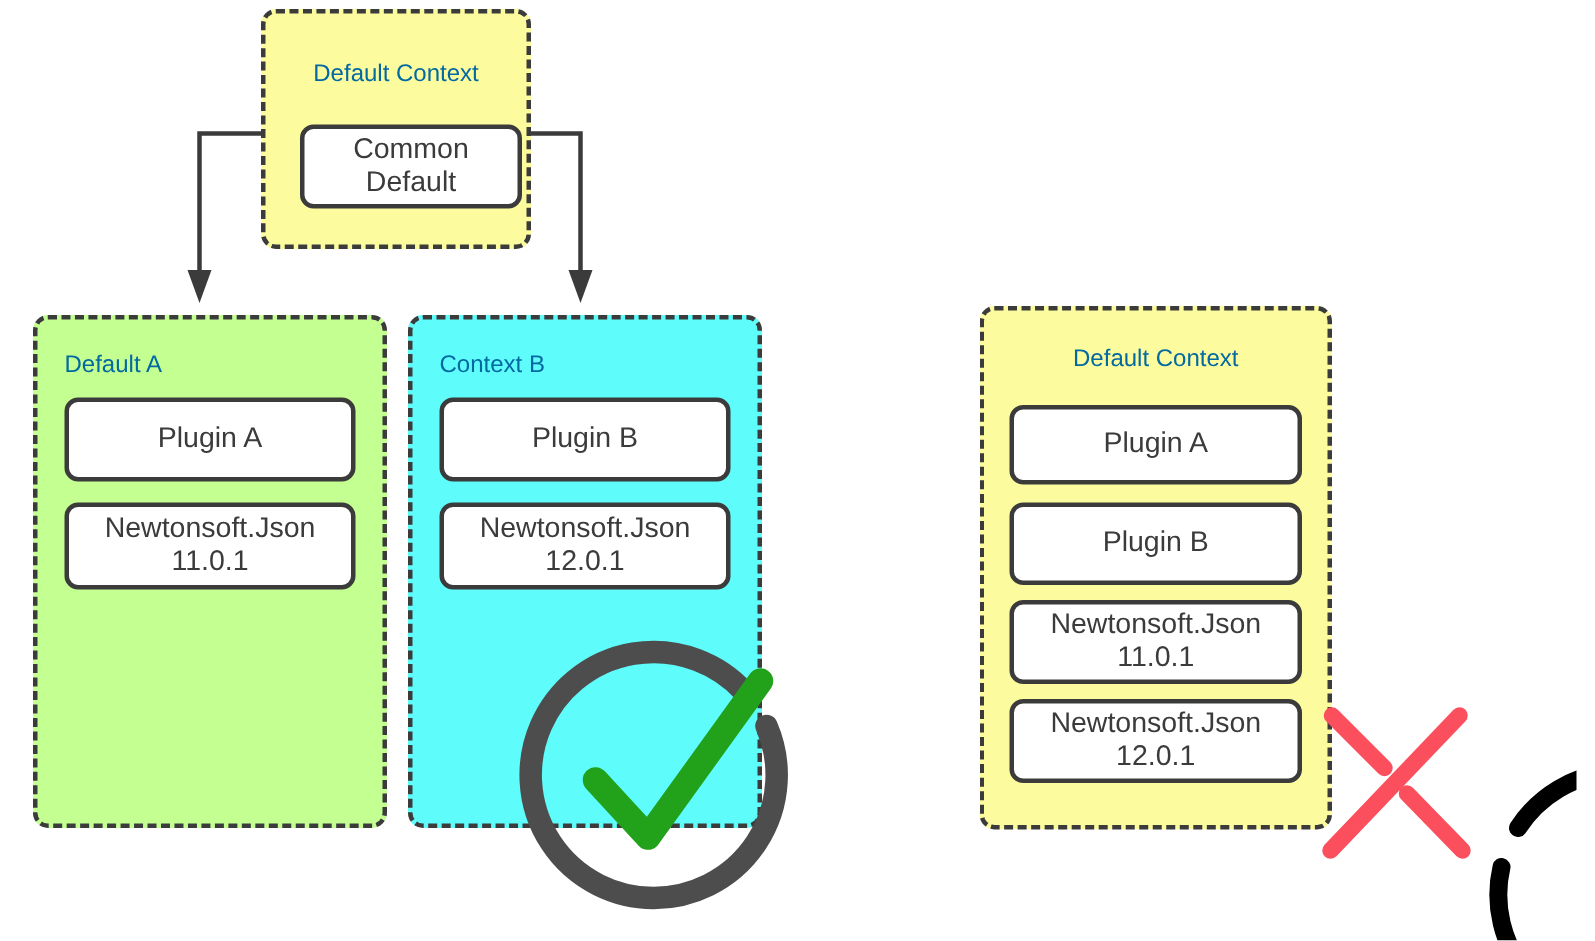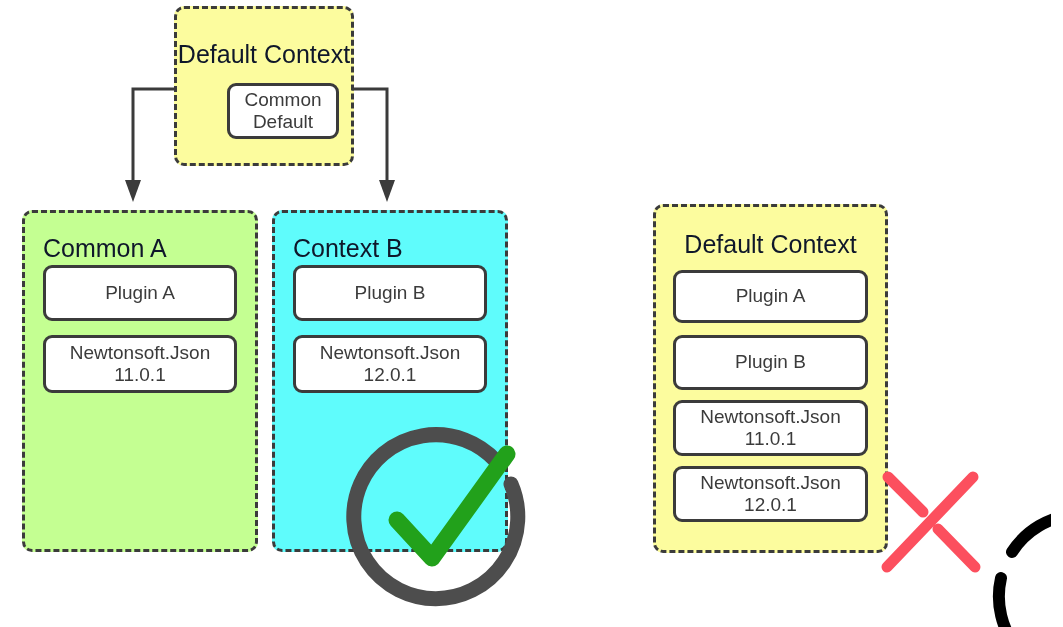--- a/index.html
+++ b/index.html
@@ -24,22 +24,22 @@
   .context {
     position: absolute;
     box-sizing: border-box;
     border: 3px dashed #3b3b3b;
     border-radius: 10px;
   }
   .context .ctx-title {
     position: absolute;
     left: 0;
     right: 0;
-    font-size: 25px;
-    color: #0f172a;
+    font-size: 16px;
+    color: #0369a1;
     line-height: 1.1;
     white-space: nowrap;
   }
   .ctx-title.left-aligned { text-align: left; padding-left: 18px; }
   .ctx-title.centered { text-align: center; }
 
   
   .abox {
     position: absolute;
     box-sizing: border-box;
@@ -64,42 +64,42 @@
   .badge { position: absolute; }
 </style>
 </head>
 <body>
 
 <div id="stage">
 
   <div class="context" style="left:174px; top:6px; width:180px; height:160px; background:#FCFC9E;">
     <div class="ctx-title centered" style="top:32px;">Default Context</div>
   </div>
-  <div class="abox" style="left:200px; top:83px; width:112px; height:56px;margin-left:27px;">
+  <div class="abox" style="left:200px; top:83px; width:148px; height:56px;">
     <span>
       <span>Common</span>
       <span>Default</span>
     </span>
   </div>
 
   <svg class="connector" width="1063" height="627" viewBox="0 0 1063 627" aria-hidden="true">
 
     <g>
       <path d="M176,89 L133,89 L133,188" fill="none" stroke="#3b3b3b" stroke-width="3"></path>
       <path d="M133,202 L125,180 L141,180 Z" fill="#3b3b3b"></path>
     </g>
 
     <g>
       <path d="M352,89 L387,89 L387,188" fill="none" stroke="#3b3b3b" stroke-width="3"></path>
       <path d="M387,202 L379,180 L395,180 Z" fill="#3b3b3b"></path>
     </g>
   </svg>
 
   <div class="context" style="left:22px; top:210px; width:236px; height:342px; background:#C4FF92;">
-    <div class="ctx-title left-aligned" style="top:22px;">Common A</div>
+    <div class="ctx-title left-aligned" style="top:22px;">Default A</div>
   </div>
   <div class="abox" style="left:43px; top:265px; width:194px; height:56px;">
     <span>
       <span>Plugin A</span>
     </span>
   </div>
   <div class="abox" style="left:43px; top:335px; width:194px; height:58px;">
     <span>
       <span>Newtonsoft.Json</span>
       <span>11.0.1</span>

